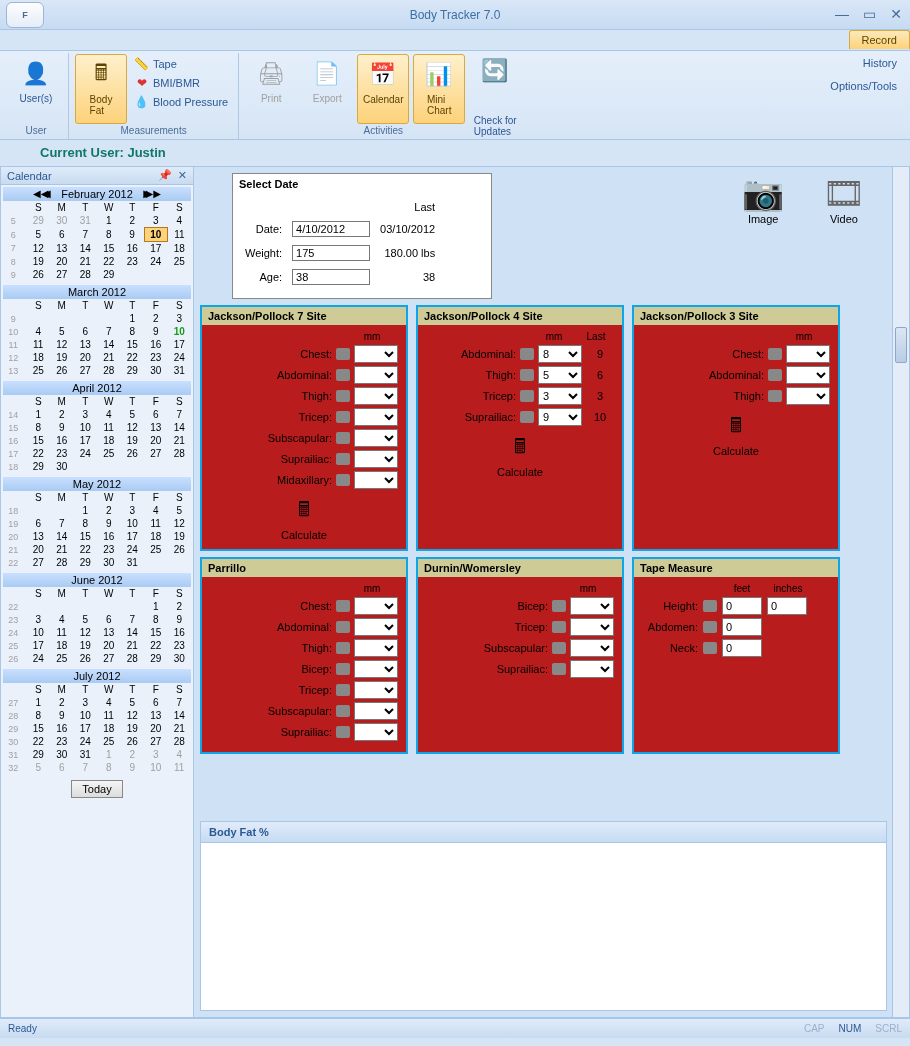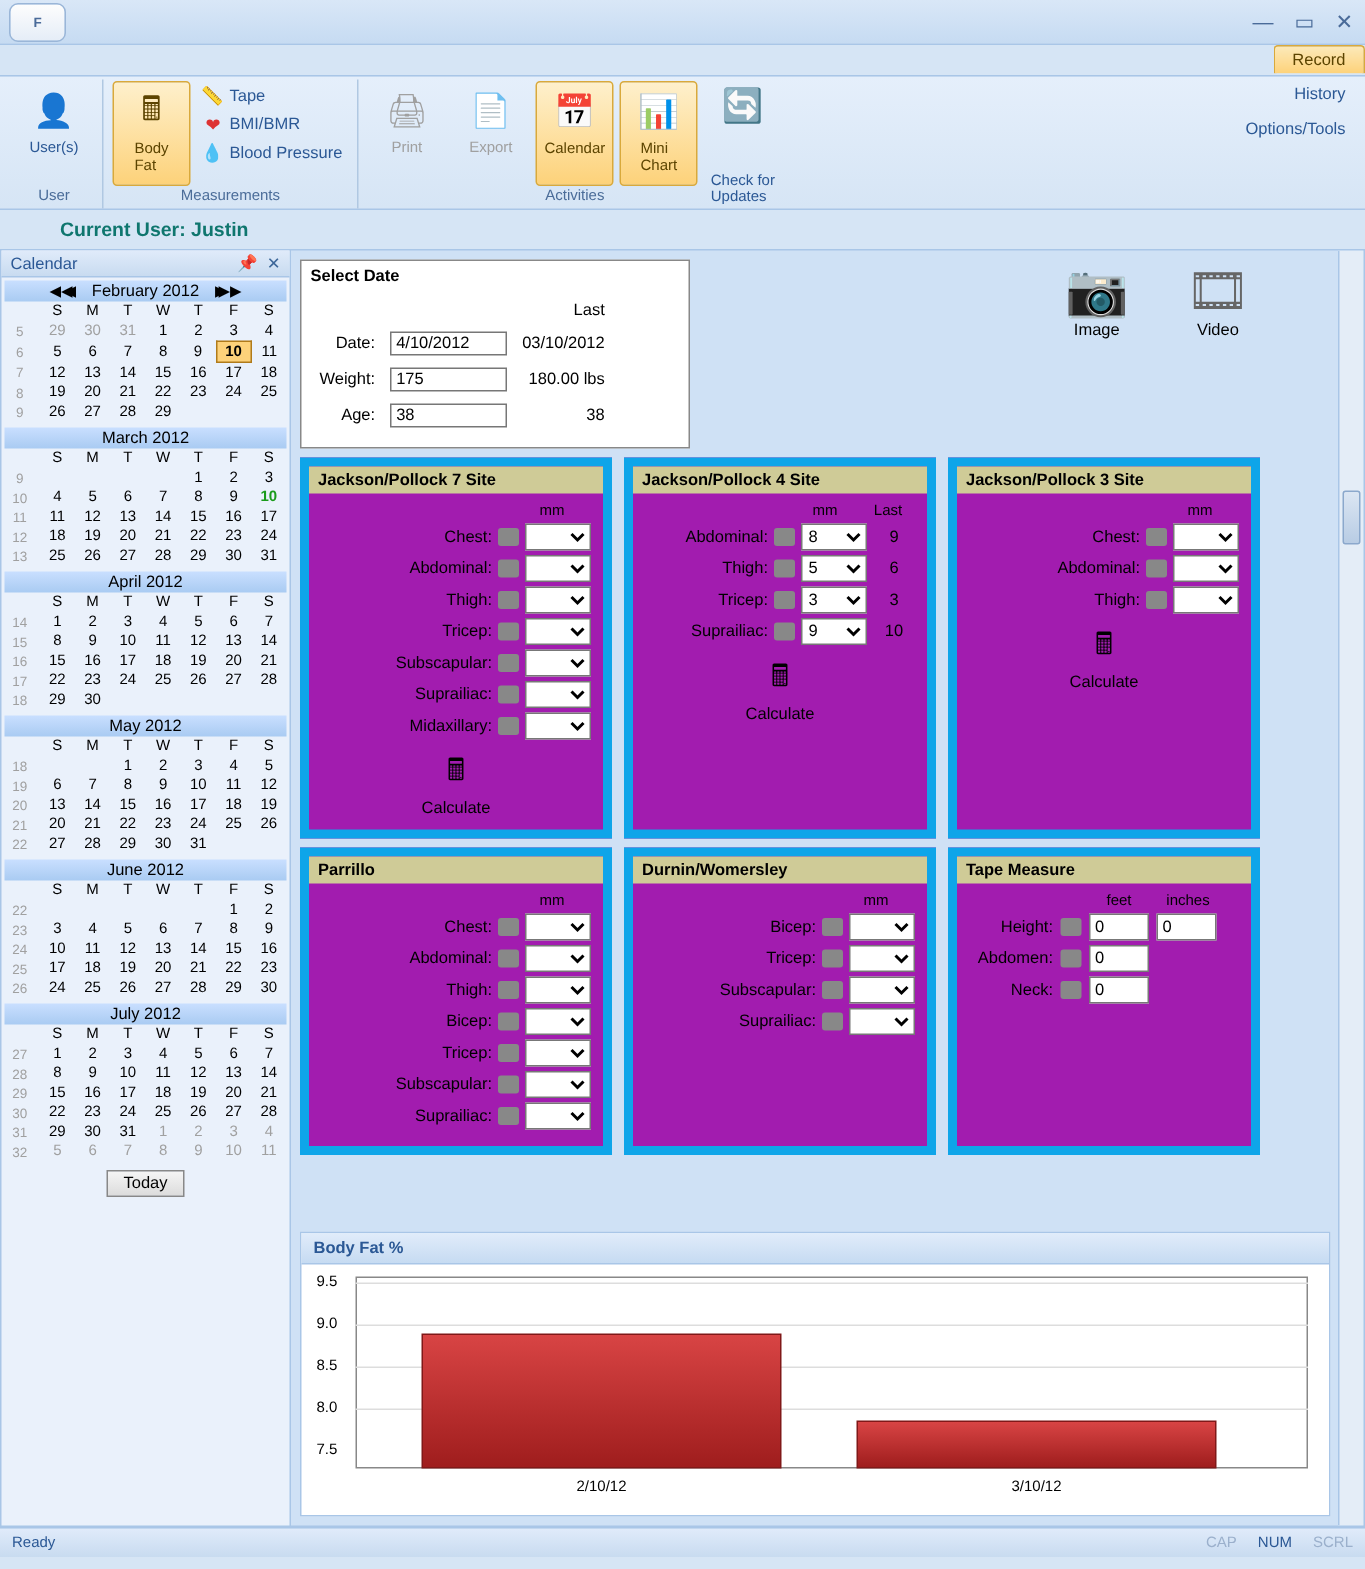--- a/index.html
+++ b/index.html
@@ -51,25 +51,25 @@
 .calgrid td.wk { color:#a0a0a0; font-size:9px; padding-right:3px;}
 .calgrid td.today { background:#fdd27a; border:1px solid #b07b1a; font-weight:bold;}
 .calgrid td.green { color:#1a9b1a; font-weight:bold;}
 .todaybtn { display:block; margin:6px auto; padding:2px 10px; background:linear-gradient(#f5f5f5,#dcdcdc); border:1px solid #888; font-size:11px;}
 
 .content { flex:1; background:#cfe1f5; border:1px solid #a9c6e7; border-left:0; overflow:hidden; position:relative; padding:6px 6px 0 6px; display:flex; flex-direction:column; gap:6px;}
 .content::after{content:""; position:absolute; right:0; top:0; width:16px; height:100%; background:#e4edf7; border-left:1px solid #a9c6e7;}
 .scrollthumb{position:absolute; right:2px; top:160px; width:12px; height:36px; background:linear-gradient(#dbe6f3,#b8cce4); border:1px solid #8ba8cc; border-radius:2px; z-index:5;}
 
 
-.card { background:#a21caf; border:6px solid #0ea5e9; }
+.card { background:#b91c1c; border:2px solid #0ea5e9; }
 .card .cardhdr { background:#cfcb97; color:#000; font-weight:bold; font-size:11px; padding:3px 6px;}
 .card .cardbody { padding:6px 8px 8px 8px; position:relative;}
 
-.toprow { display:flex; gap:10px; align-items:flex-start;}
+.toprow { display:flex; gap:10px; align-items:flex-start;margin-left:32px;}
 .selectdate { width:260px; background:#fff; border:1px solid #888;}
 .selectdate .hdr { font-weight:bold; padding:4px 6px;}
 .selectdate table { font-size:11px; margin:2px 6px 8px 6px;}
 .selectdate td { padding:3px 4px; text-align:right;}
 .selectdate input { width:78px; font-size:11px; padding:1px 3px; border:1px solid #777;}
 .mediaicons { display:flex; gap:38px; margin-left:240px; }
 .mediaicon { text-align:center; font-size:11px; color:#000;}
 .mediaicon .big { font-size:34px; color:#666; }
 
 .row3 { display:flex; gap:8px;}
@@ -104,20 +104,21 @@
 .statusbar { height:20px; background:linear-gradient(#e0ebfa,#c8dbf0); border-top:1px solid #a9c6e7; display:flex; align-items:center; padding:0 8px; font-size:10px; color:#2b5895;}
 .statusbar .right { margin-left:auto; display:flex; gap:14px;}
 .statusbar .right span.dim{color:#9bb0cc;}
 .statusbar .right span.on{color:#2b5895;}
 </style>
 </head>
 <body>
 
 <div class="titlebar">
   <div class="app-btn">F</div>
+  <div class="title">Body Tracker 7.0</div>
   <div class="winbtns">
     <span>—</span>
     <span>▭</span>
     <span>✕</span>
   </div>
 </div>
 
 <div class="ribbon-tabs">
   <div class="tab active">Record</div>
   <div class="tab">History</div>
@@ -901,38 +902,20 @@
     <span class="camico"></span>
     <input value="0" style="">
   </div>
             </div>
         </div>
       </div>
     </div>
 
     <div class="chartpanel" style="position:absolute; left:6px; right:22px; bottom:6px;">
       <div class="cphdr">Body Fat %</div>
-      <div class="chartarea">
-        <div class="box"></div>
-
-        <div class="ylab" style="top:12px;">9.5</div>
-          <div class="grid" style="top:12px;"></div>
-        <div class="ylab" style="top:40px;">9.0</div>
-          <div class="grid" style="top:40px;"></div>
-        <div class="ylab" style="top:68px;">8.5</div>
-          <div class="grid" style="top:68px;"></div>
-        <div class="ylab" style="top:96px;">8.0</div>
-          <div class="grid" style="top:96px;"></div>
-        <div class="ylab" style="top:124px;">7.5</div>
-
-        <div class="bar" style="left:80px; width:240px; height:90px;"></div>
-        <div class="bar" style="left:370px; width:240px; height:32px;"></div>
-        <div class="xlab" style="left:80px; width:240px;">2/10/12</div>
-        <div class="xlab" style="left:370px; width:240px;">3/10/12</div>
-      </div>
     </div>
 
   </div>
 </div>
 
 <div class="statusbar">
   <span>Ready</span>
   <span class="right">
     <span class="dim">CAP</span>
     <span class="on">NUM</span>

